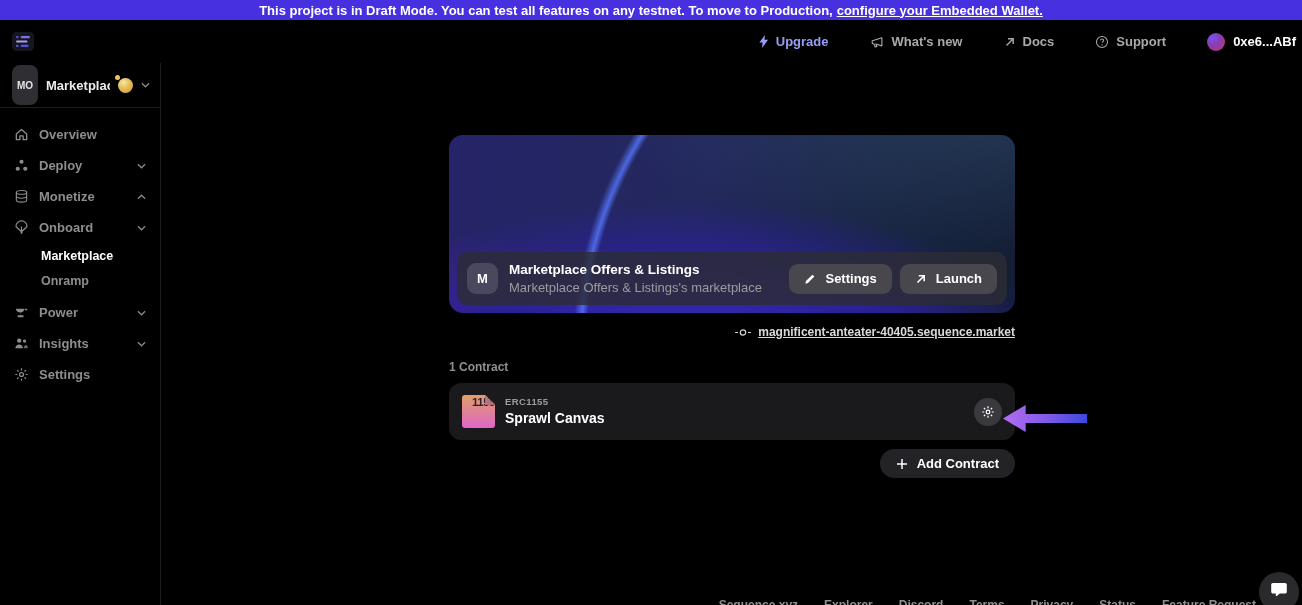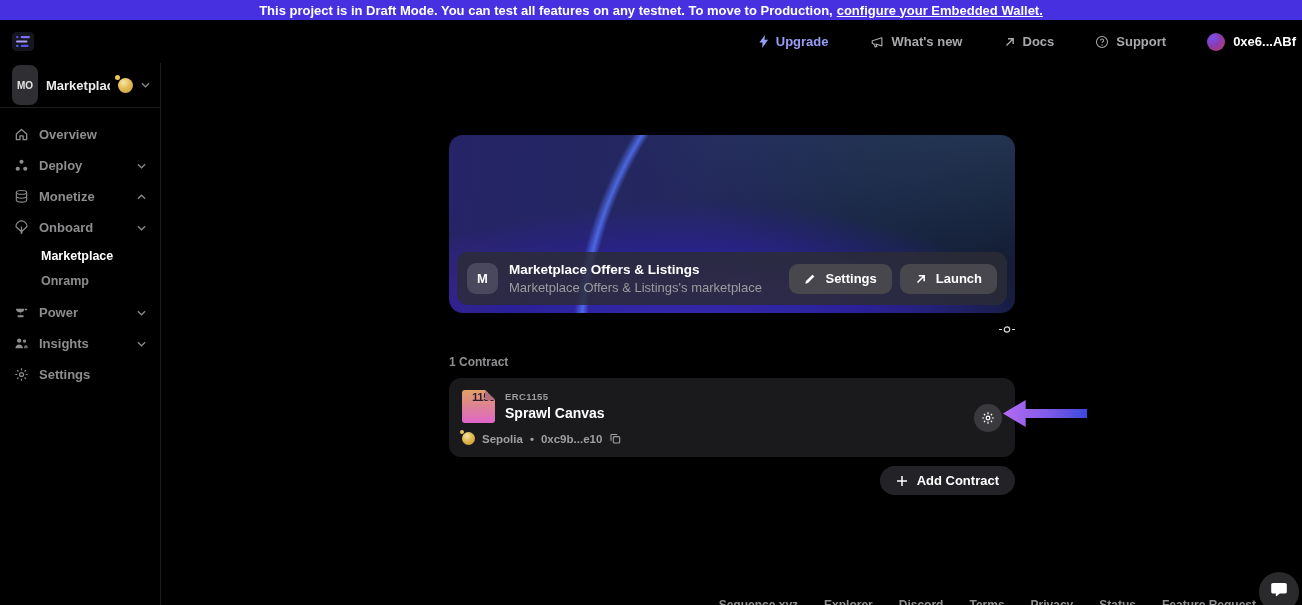--- a/index.html
+++ b/index.html
@@ -326,48 +326,37 @@
       </div>
     </div>
 
     <div class="link-row">
       <span style="display:flex;">
         <svg width="16" height="9" viewBox="0 0 16 9" fill="none" stroke="currentColor" stroke-width="1.2">
             <path d="M0 4.5h3M13 4.5h3"></path>
             <circle cx="8" cy="4.5" r="2.7"></circle>
           </svg>
       </span>
+      <span class="url">magnificent-anteater-40405.sequence.market</span>
     </div>
 
     <div class="count-label">1 Contract</div>
 
     <div class="contract-card">
       <div class="contract-top">
         <div class="erc-icon">
           <span class="fold"></span>
           <span class="bar1"></span>
           <span class="bar2"></span>
           <span class="erc-num">1155</span>
         </div>
         <div>
           <div class="erc-standard">ERC1155</div>
           <div class="contract-name">Sprawl Canvas</div>
         </div>
-      </div>
-      <div class="contract-bottom">
-        <span class="sepolia-coin"></span>
-        <span>Sepolia</span>
-        <span>•</span>
-        <span>0xc9b...e10</span>
-        <span class="copy-btn">
-          <svg width="12" height="13" viewBox="0 0 14 14" fill="none" stroke="currentColor" stroke-width="1.3">
-              <rect x="5" y="4.8" width="7.5" height="7.5" rx="1.5"></rect>
-              <path d="M2.3 9.5V3c0-.4.3-.7.7-.7h6.5"></path>
-            </svg>
-        </span>
       </div>
       <div class="gear-btn">
         <svg width="14" height="14" viewBox="0 0 16 16" fill="none" stroke="#fff" stroke-width="1.4">
             <circle cx="8" cy="8" r="2.1"></circle>
             <path d="M8 1.4v2.2M8 12.4v2.2M1.4 8h2.2M12.4 8h2.2M3.3 3.3l1.5 1.5M11.2 11.2l1.5 1.5M12.7 3.3l-1.5 1.5M4.8 11.2l-1.5 1.5"></path>
           </svg>
       </div>
       <div class="pointer-arrow"></div>
     </div>
 

